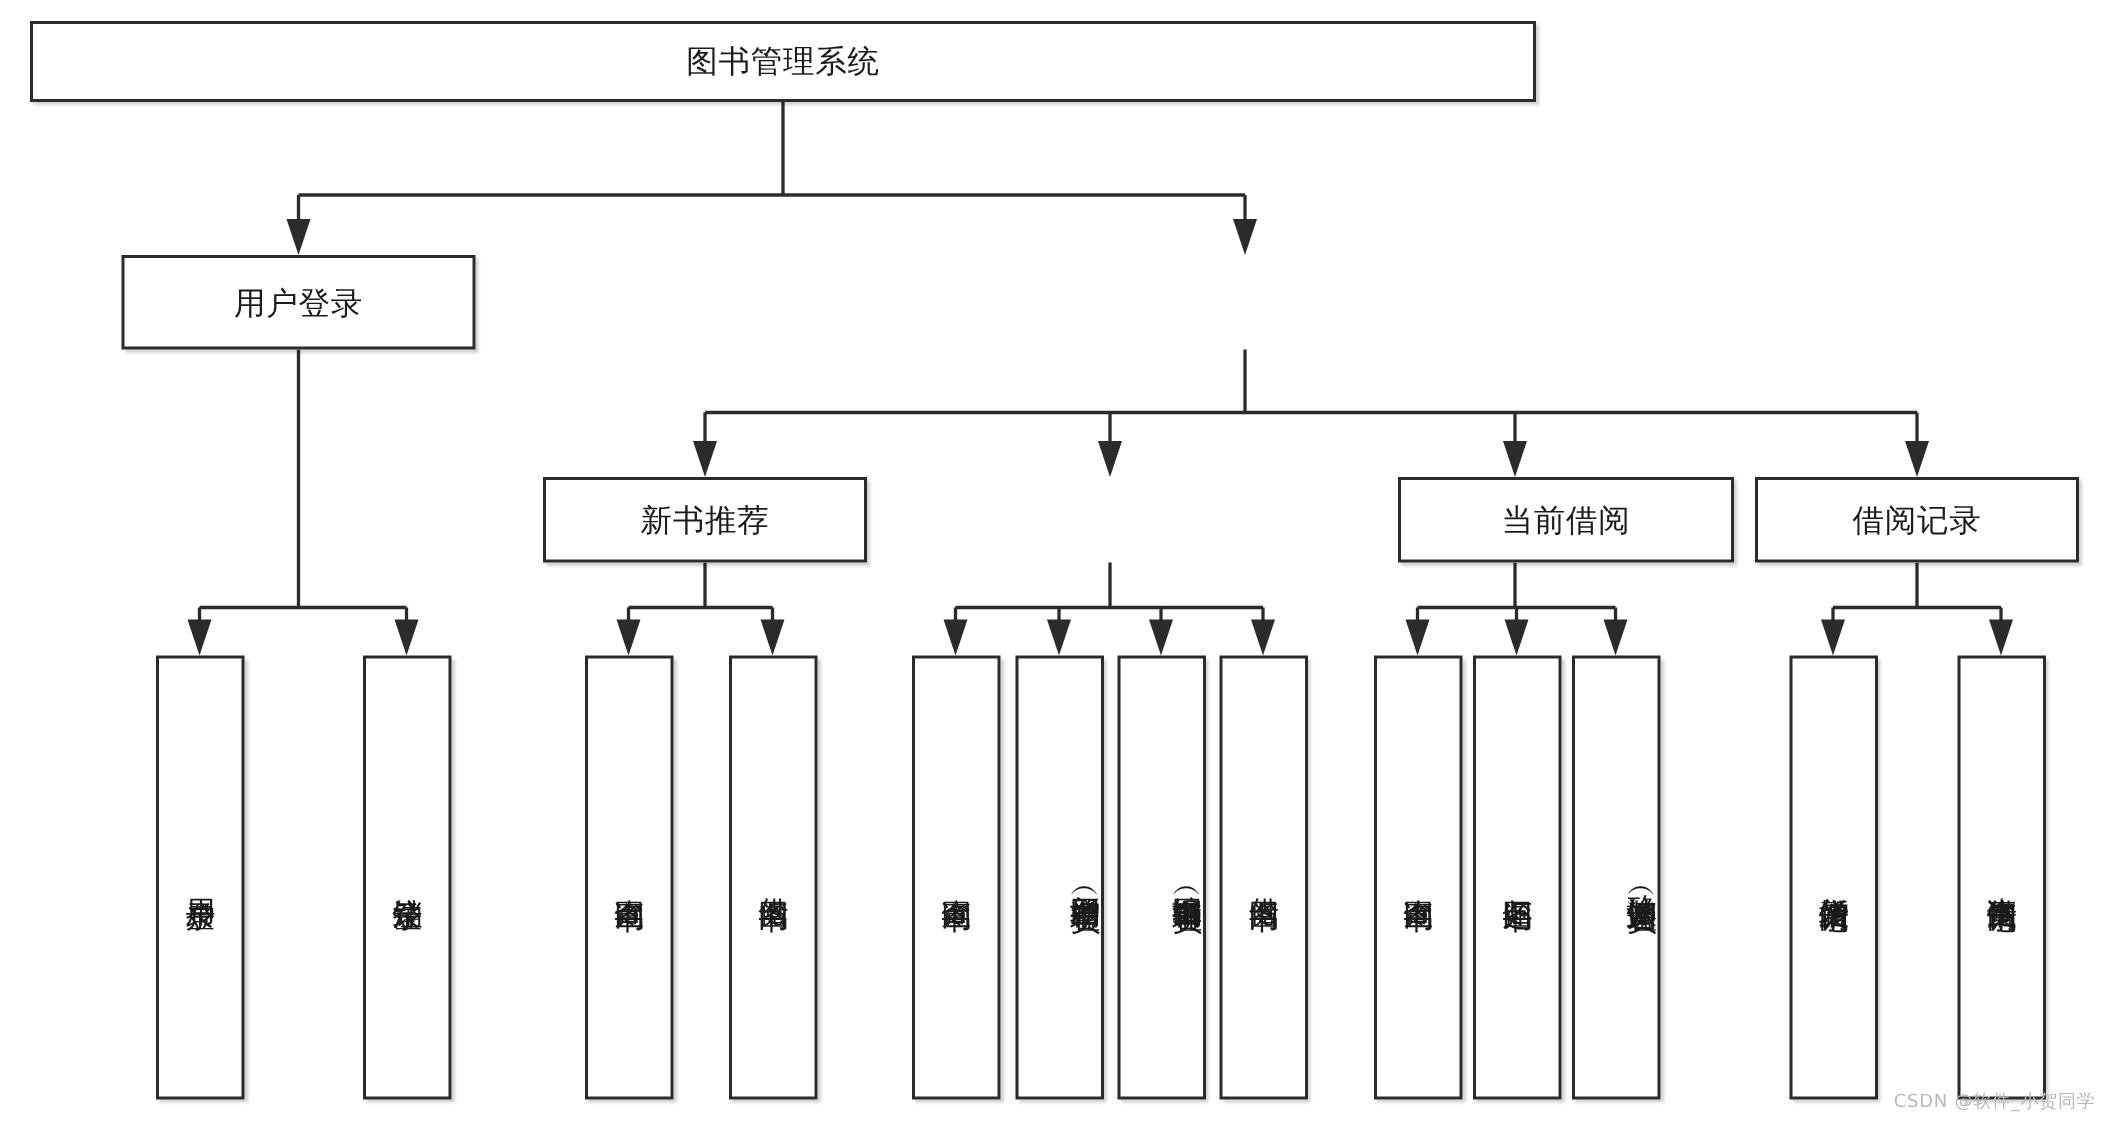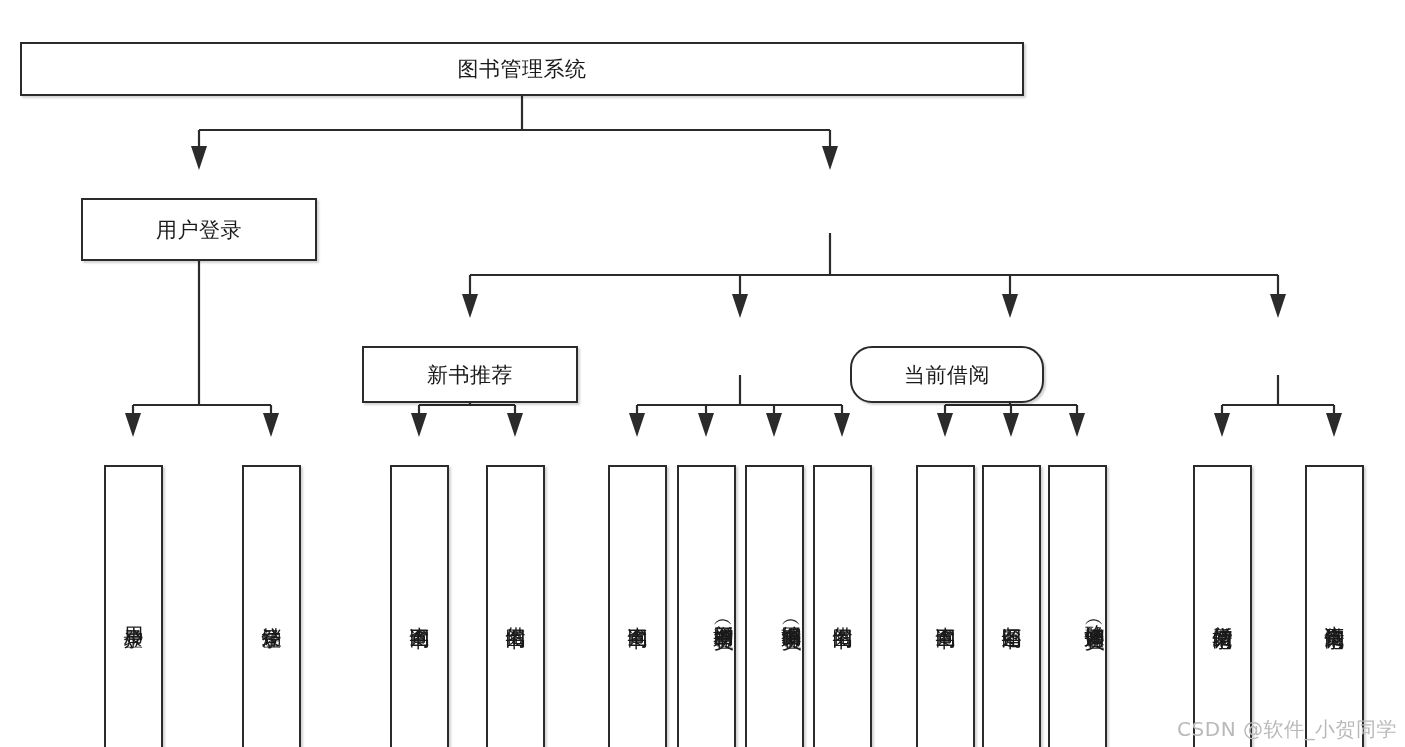--- a/index.html
+++ b/index.html
@@ -20,21 +20,20 @@
     top: 0;
     width: 1405px;
     height: 747px;
   }
   .node-box {
     position: absolute;
     box-sizing: border-box;
     border: 2px solid #2b2b2b;
     background: #ffffff;
     box-shadow: 2px 2px 2px rgba(0,0,0,0.18);
-    margin-top: 28px;
   }
   .node-label-h {
     position: absolute;
     left: 0; right: 0; top: 0; bottom: 0;
     display: flex;
     align-items: center;
     justify-content: center;
     font-size: 21px;
     color: #1a1a1a;
     letter-spacing: 0.5px;
@@ -71,21 +70,21 @@
     stroke-width: 2.2;
     fill: none;
   }
   .arrow-head {
     fill: #2b2b2b;
   }
   #watermark {
     position: absolute;
     right: 8px;
     bottom: 4px;
-    font-size: 20px;
+    font-size: 12px;
     color: #b9b9b9;
     white-space: nowrap;
     letter-spacing: 0.5px;
   }
 </style>
 </head>
 <body>
 
 <div id="diagram-root">
 
@@ -157,22 +156,25 @@
     <span class="node-label-h">图书管理系统</span>
   </div>
 
   <div class="node-box" style="left:81px; top:170px; width:236px; height:63px;">
     <span class="node-label-h">用户登录</span>
   </div>
 
   <div class="node-box" style="left:362px; top:318px; width:216px; height:57px;padding-left:31px;">
     <span class="node-label-h">新书推荐</span>
   </div>
-  <div class="node-box" style="left:850px; top:318px; width:194px; height:57px;border-radius:22px;">
+  <div class="node-box" style="left:932px; top:318px; width:224px; height:57px;">
     <span class="node-label-h">当前借阅</span>
+  </div>
+  <div class="node-box" style="left:1170px; top:318px; width:216px; height:57px;">
+    <span class="node-label-h">借阅记录</span>
   </div>
 
   <div class="node-box" style="left:104px; top:437px; width:59px; height:296px;">
     <span class="node-label-v">用户登录</span>
   </div>
   <div class="node-box" style="left:242px; top:437px; width:59px; height:296px;">
     <span class="node-label-v">注销登录</span>
   </div>
 
   <div class="node-box" style="left:390px; top:437px; width:59px; height:296px;">

